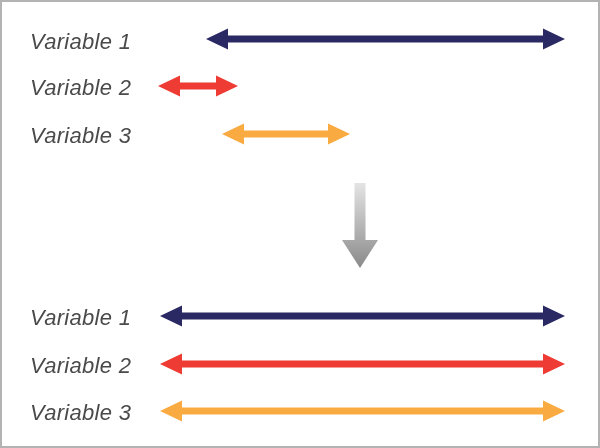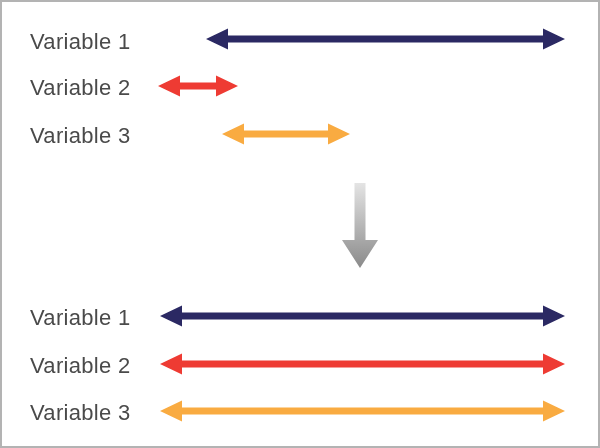--- a/index.html
+++ b/index.html
@@ -9,20 +9,21 @@
   }
   .frame {
     position: relative;
     width: 600px;
     height: 448px;
     box-sizing: border-box;
     border: 2px solid #b3b3b3;
     background: #ffffff;
     overflow: hidden;
     font-family: "Liberation Sans", "DejaVu Sans", sans-serif;
+    font-style: italic;
   }
   .row-label {
     position: absolute;
     left: 28px;
     height: 26px;
     line-height: 26px;
     font-size: 22px;
     letter-spacing: 0.3px;
     color: #4a4a4a;
     white-space: nowrap;

